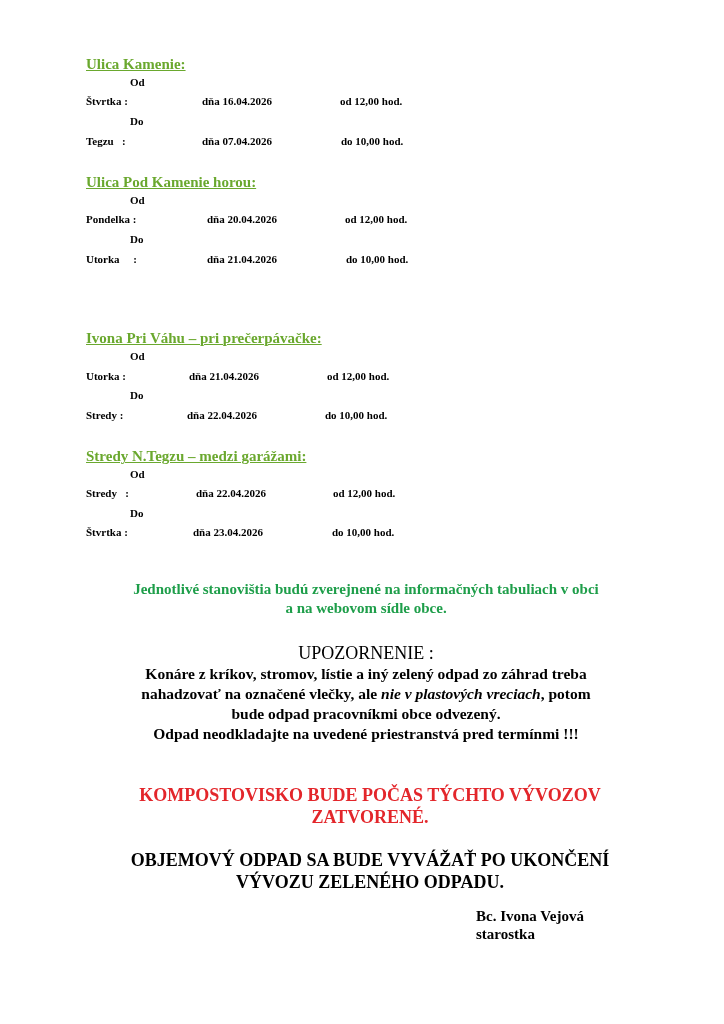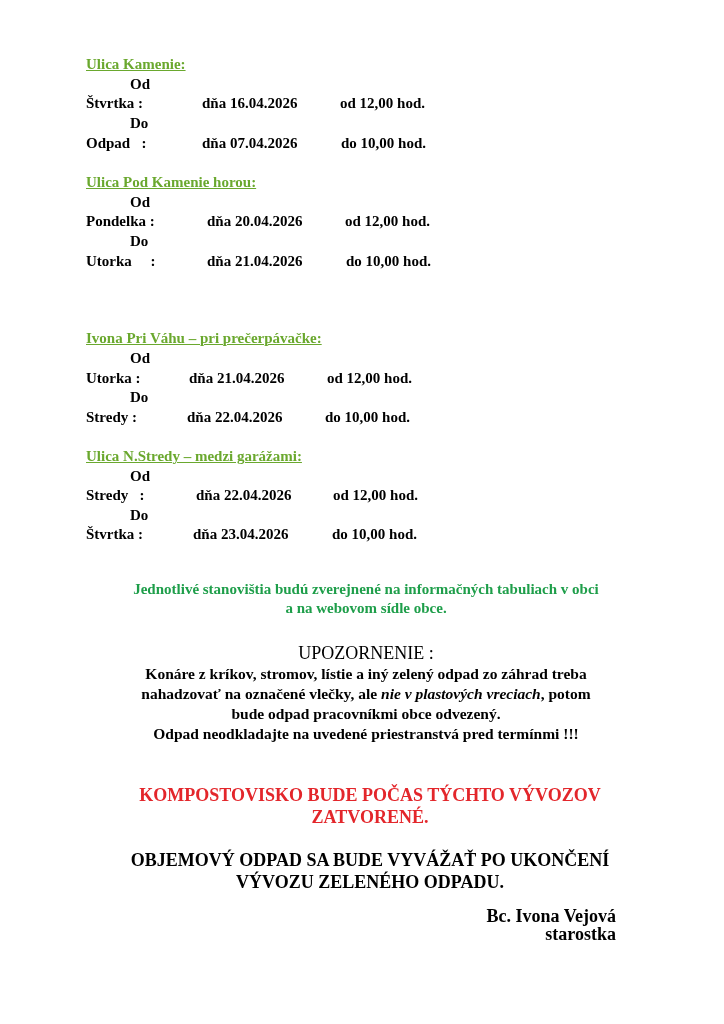--- a/index.html
+++ b/index.html
@@ -2,41 +2,41 @@
 <html><head>
   <meta charset="utf-8">
   <style>
     html, body { margin: 0; padding: 0; background: #ffffff; }
     body {
       width: 724px; height: 1024px; position: relative; overflow: hidden;
       font-family: "Liberation Serif", serif; font-weight: bold; color: #000;
     }
     .abs { position: absolute; white-space: nowrap; }
     .street { font-size: 15px; color: #6aa82e; text-decoration: underline; text-decoration-thickness: 1px; }
-    .row { font-size: 15px; }
+    .row { font-size: 11px; }
     .notice-green { font-size: 15px; color: #1e9e4a; text-align: center; width: 724px; left: 0; }
     .center { text-align: center; width: 724px; left: 0; }
     .warn-title { font-size: 18px; font-weight: normal; }
     .warn-body { font-size: 15.5px; line-height: 20px; }
     .red { color: #e3262b; font-size: 18px; line-height: 22px; }
     .black-big { font-size: 18px; line-height: 22px; }
-    .sign { font-size: 18px; text-align: right; width: 140px; line-height: 17px; }
+    .sign { font-size: 15px; text-align: left; width: 140px; line-height: 17px; }
     em.u { font-style: italic; }
   </style>
 </head>
 <body>
 
 <div>
   <div class="abs street" style="left: 86px; top: 56px; white-space: pre;">Ulica Kamenie:</div>
   <div class="abs row" style="left: 130px; top: 76px; white-space: pre;">Od</div>
   <div class="abs row" style="left: 86px; top: 95px; white-space: pre;">Štvrtka :</div>
   <div class="abs row" style="left: 202px; top: 95px; white-space: pre;">dňa 16.04.2026</div>
   <div class="abs row" style="left: 340px; top: 95px; white-space: pre;">od 12,00 hod.</div>
   <div class="abs row" style="left: 130px; top: 115px; white-space: pre;">Do</div>
-  <div class="abs row" style="left: 86px; top: 135px; white-space: pre;">Odpad   :</div>
+  <div class="abs row" style="left: 86px; top: 135px; white-space: pre;">Tegzu   :</div>
   <div class="abs row" style="left: 202px; top: 135px; white-space: pre;">dňa 07.04.2026</div>
   <div class="abs row" style="left: 341px; top: 135px; white-space: pre;">do 10,00 hod.</div>
 </div>
 
 <div>
   <div class="abs street" style="left: 86px; top: 174px; white-space: pre;">Ulica Pod Kamenie horou:</div>
   <div class="abs row" style="left: 130px; top: 194px; white-space: pre;">Od</div>
   <div class="abs row" style="left: 86px; top: 213px; white-space: pre;">Pondelka :</div>
   <div class="abs row" style="left: 207px; top: 213px; white-space: pre;">dňa 20.04.2026</div>
   <div class="abs row" style="left: 345px; top: 213px; white-space: pre;">od 12,00 hod.</div>
@@ -52,21 +52,21 @@
   <div class="abs row" style="left: 86px; top: 370px; white-space: pre;">Utorka :</div>
   <div class="abs row" style="left: 189px; top: 370px; white-space: pre;">dňa 21.04.2026</div>
   <div class="abs row" style="left: 327px; top: 370px; white-space: pre;">od 12,00 hod.</div>
   <div class="abs row" style="left: 130px; top: 389px; white-space: pre;">Do</div>
   <div class="abs row" style="left: 86px; top: 409px; white-space: pre;">Stredy :</div>
   <div class="abs row" style="left: 187px; top: 409px; white-space: pre;">dňa 22.04.2026</div>
   <div class="abs row" style="left: 325px; top: 409px; white-space: pre;">do 10,00 hod.</div>
 </div>
 
 <div>
-  <div class="abs street" style="left: 86px; top: 448px; white-space: pre;">Ulica N.Stredy – medzi garážami:</div>
+  <div class="abs street" style="left: 86px; top: 448px; white-space: pre;">Stredy N.Tegzu – medzi garážami:</div>
   <div class="abs row" style="left: 130px; top: 468px; white-space: pre;">Od</div>
   <div class="abs row" style="left: 86px; top: 487px; white-space: pre;">Stredy   :</div>
   <div class="abs row" style="left: 196px; top: 487px; white-space: pre;">dňa 22.04.2026</div>
   <div class="abs row" style="left: 333px; top: 487px; white-space: pre;">od 12,00 hod.</div>
   <div class="abs row" style="left: 130px; top: 507px; white-space: pre;">Do</div>
   <div class="abs row" style="left: 86px; top: 526px; white-space: pre;">Štvrtka :</div>
   <div class="abs row" style="left: 193px; top: 526px; white-space: pre;">dňa 23.04.2026</div>
   <div class="abs row" style="left: 332px; top: 526px; white-space: pre;">do 10,00 hod.</div>
 </div>
 

